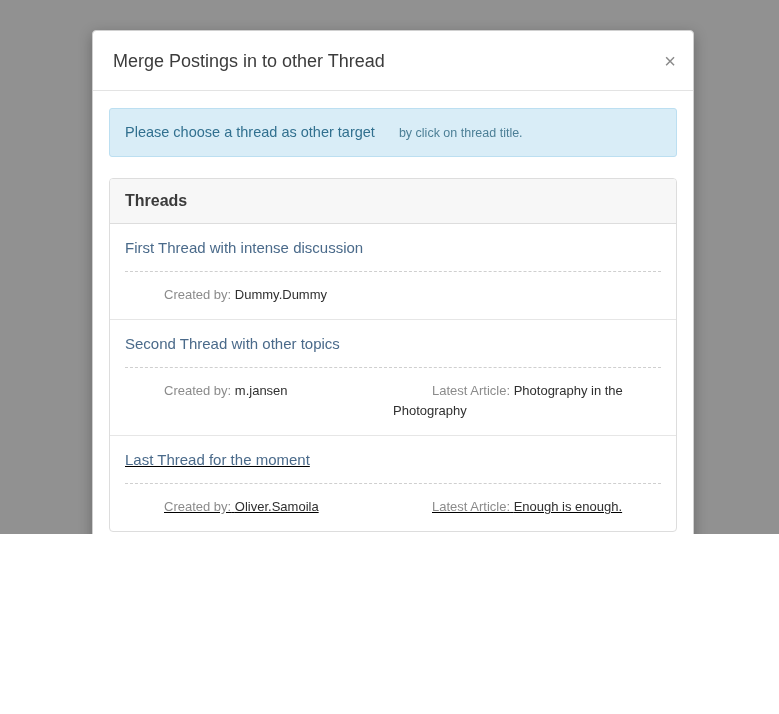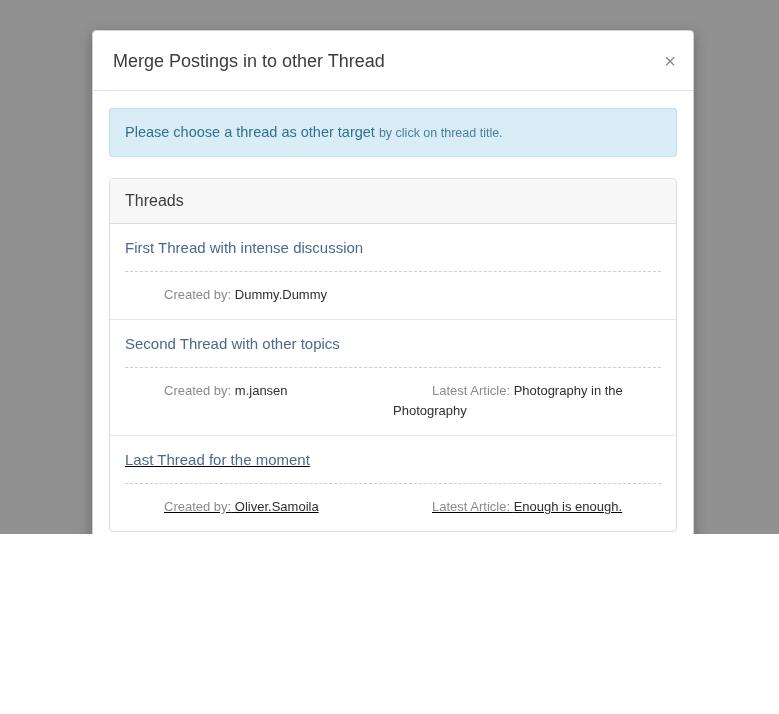--- a/index.html
+++ b/index.html
@@ -76,36 +76,37 @@
     line-height: 20px;
     margin-bottom: 21px;
   }
   .alert .alert-strong {
     color: #31708f;
     font-size: 14.5px;
   }
   .alert .alert-sub {
     color: #4c7f96;
     font-size: 12.5px;
+    margin-left: 20px;
   }
   .panel {
     border: 1px solid #dddddd;
     border-radius: 4px;
     background: #ffffff;
     overflow: hidden;
   }
   .panel-heading {
     background: #f7f7f7;
     border-bottom: 1px solid #dddddd;
     padding: 12px 15px 12px 15px;
   }
   .panel-heading-title {
     font-size: 16px;
     color: #3b3b3b;
-    font-weight: normal;
+    font-weight: bold;
     line-height: 20px;
     text-align: center;
   }
   .thread-item {
     padding: 14px 15px 14px 15px;
     border-bottom: 1px solid #e6e6e6;
   }
   .thread-item:last-child {
     border-bottom: none;
     text-decoration: underline;

